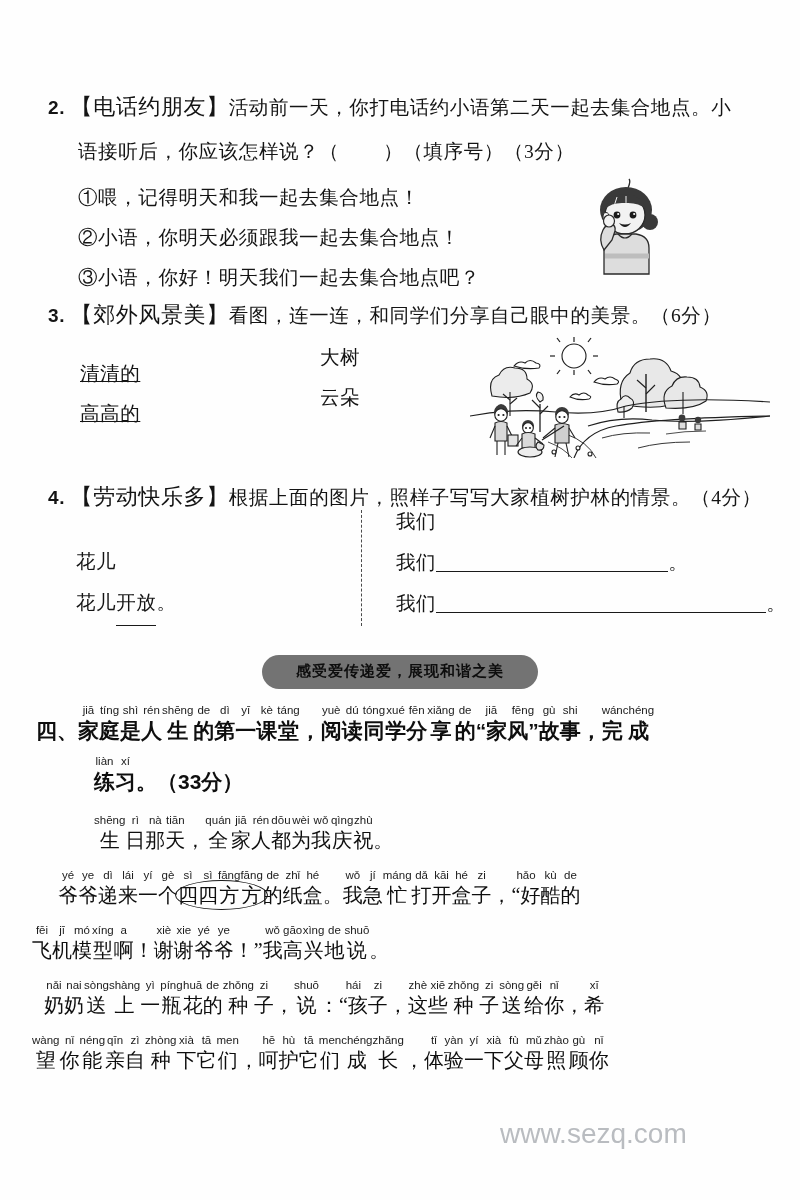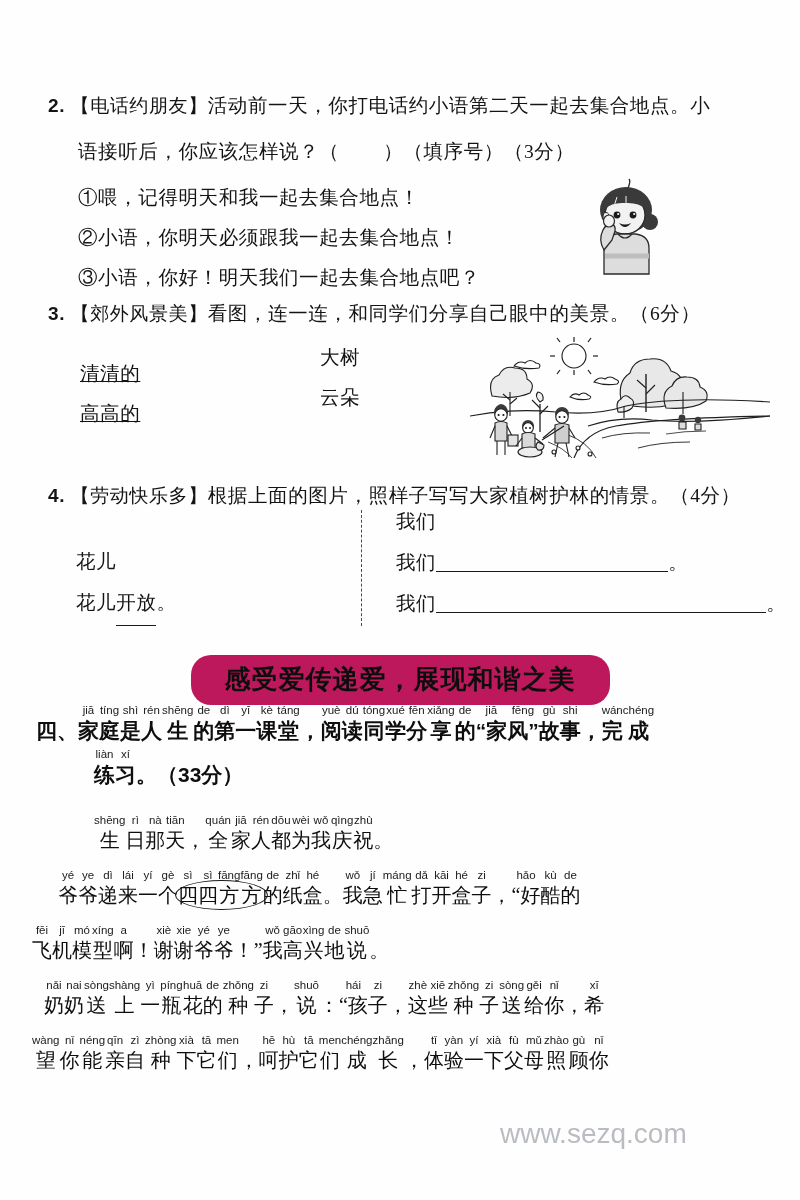--- a/index.html
+++ b/index.html
@@ -29,21 +29,21 @@
     letter-spacing: 0.6px;
     color: #141414;
     white-space: nowrap;
   }
   .qnum {
     font-family: "Liberation Sans", sans-serif;
     font-weight: bold;
     font-size: 19px;
   }
   .bracketed {
-    font-size: 19px;
+    font-size: 22px;
   }
 
   
   .q2 { position: absolute; left: 48px; top: 92px; width: 720px; }
   .q2 .line1 { position: absolute; left: 0; top: 0; }
   .q2 .line2 { position: absolute; left: 30px; top: 46px; }
   .q2 .opt1  { position: absolute; left: 30px; top: 92px; }
   .q2 .opt2  { position: absolute; left: 30px; top: 132px; }
   .q2 .opt3  { position: absolute; left: 30px; top: 172px; }
   .blankspace { display: inline-block; width: 44px; }
@@ -118,25 +118,25 @@
     position: absolute;
     left: 0;
     top: 655px;
     width: 800px;
     text-align: center;
   }
   .banner {
     display: inline-block;
     padding: 7px 34px 8px 34px;
     border-radius: 20px;
-    background: #be185d;
+    background: #737373;
     color: #0d0d0d;
     font-family: "Liberation Sans", sans-serif;
     font-weight: bold;
-    font-size: 26px;
+    font-size: 15px;
     letter-spacing: 1px;
   }
 
   
   .sec4 { position: absolute; left: 36px; top: 704px; width: 760px; }
 
   .pyline {
     position: relative;
     margin: 0 0 2px 0;
     white-space: nowrap;
@@ -167,21 +167,21 @@
     white-space: nowrap;
   }
   .pyunit.nopy .py { visibility: hidden; }
   .pyunit.bold .hz {
     font-family: "Liberation Sans", sans-serif;
     font-weight: bold;
     font-size: 21px;
   }
 
   .sec4 .row-title   { position: absolute; left: 0;  top: 0; }
-  .sec4 .row-liànxí  { position: absolute; left: 58px; top: 44px; }
+  .sec4 .row-liànxí  { position: absolute; left: 58px; top: 51px; }
   .sec4 .row-p1      { position: absolute; left: 58px; top: 110px; }
   .sec4 .row-p2      { position: absolute; left: 22px; top: 165px; }
   .sec4 .row-p3      { position: absolute; left: -4px; top: 220px; }
   .sec4 .row-p4      { position: absolute; left: 8px;  top: 275px; }
   .sec4 .row-p5      { position: absolute; left: -4px; top: 330px; }
 
   
   .watermark {
     position: absolute;
     left: 500px;

